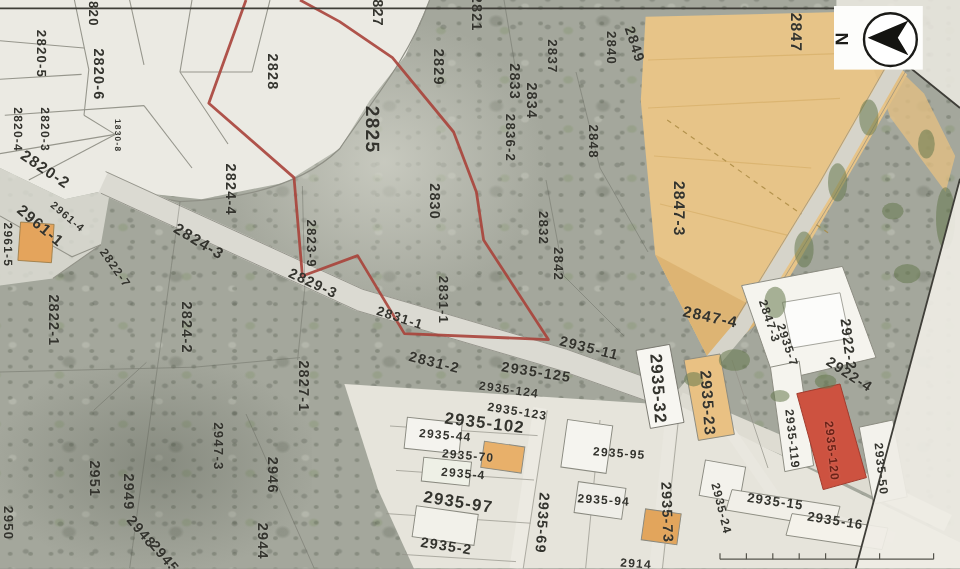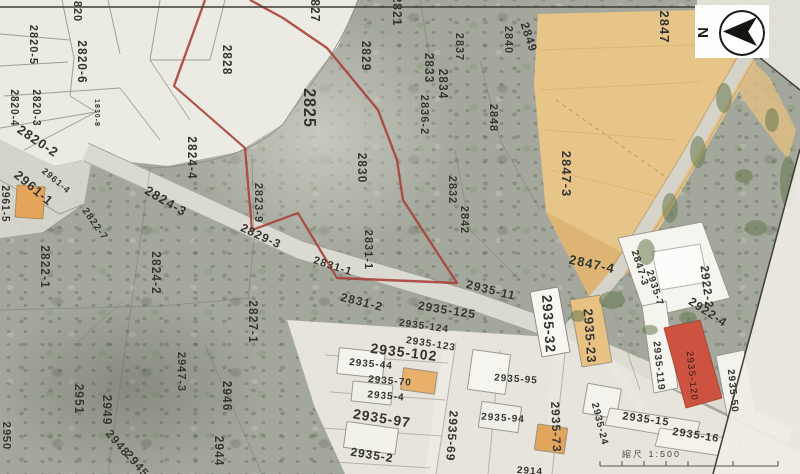--- a/index.html
+++ b/index.html
@@ -249,14 +249,13 @@
       <div class="plabel" style="left: 696px; top: 435px; font-size: 11px; transform: translate(-50%, -50%) rotate(9deg);">2935-16</div>
       <div class="plabel" style="left: 530px; top: 471px; font-size: 10px; transform: translate(-50%, -50%) rotate(4deg);">2914</div>
     </div>
 
   <div class="north-box">
     <div class="north-circle"></div>
     <div class="north-tri"></div>
     <div class="north-n">N</div>
   </div>
 
-  <div class="scale-text">縮尺 1:500</div>
 </div>
 
 </body></html>

